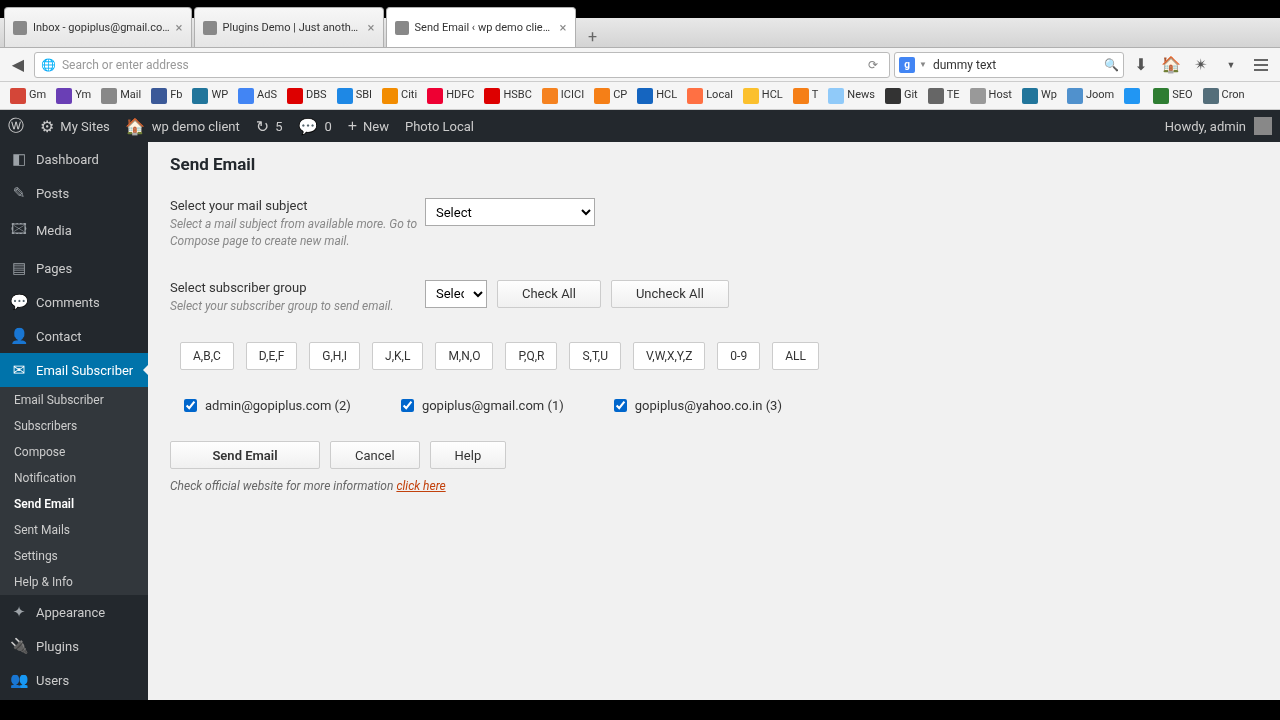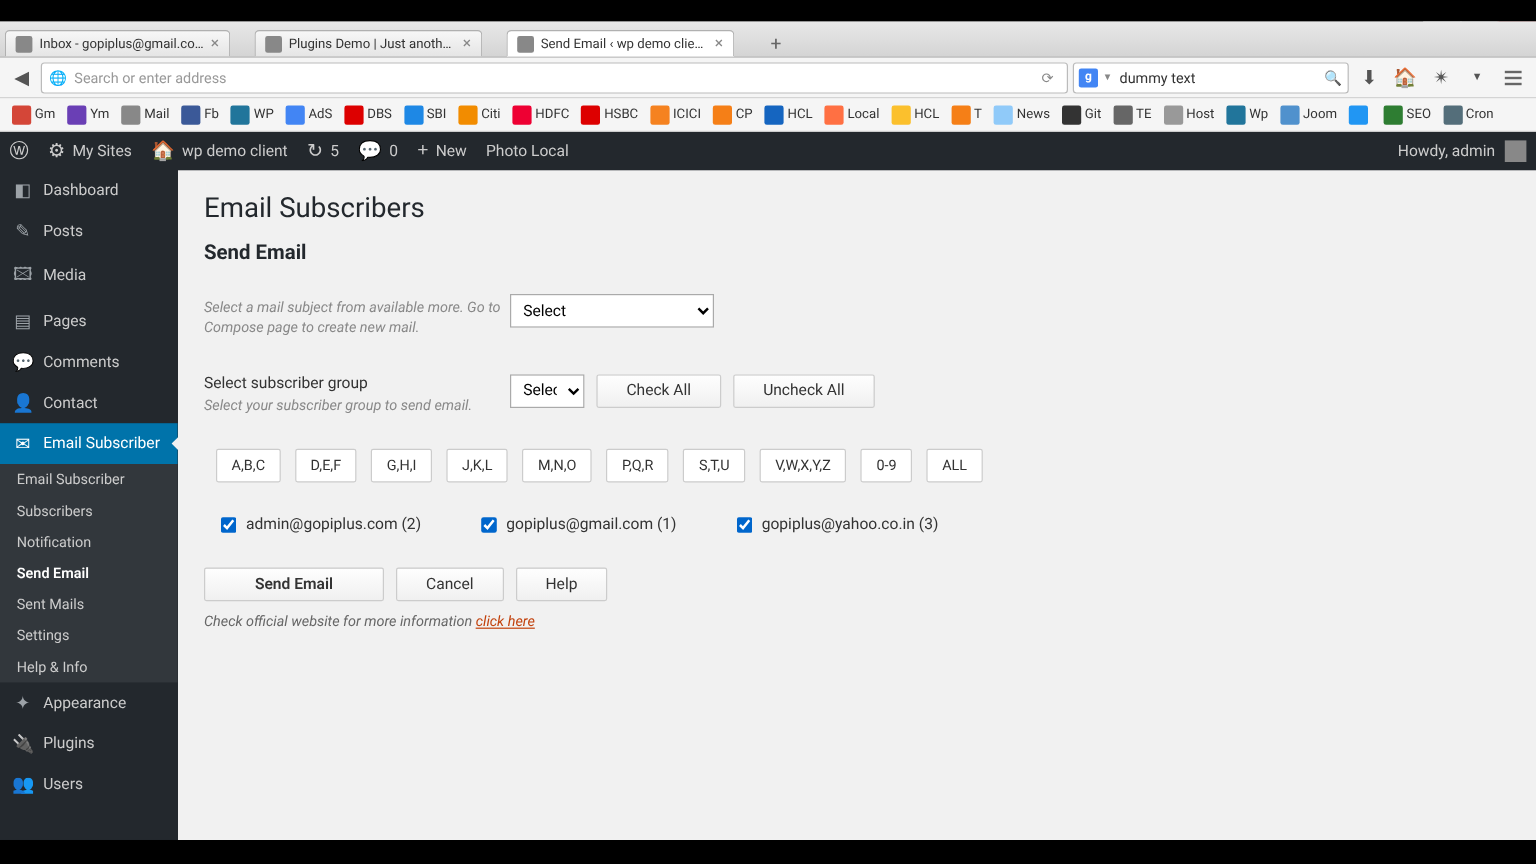--- a/index.html
+++ b/index.html
@@ -4,21 +4,21 @@
 <style>
 *{margin:0;padding:0;box-sizing:border-box;font-family:-apple-system,"Segoe UI",Roboto,Arial,sans-serif}
 body{background:#000;width:1280px;height:720px;overflow:hidden;color:#333}
 
 .window{position:absolute;top:18px;left:0;right:0;bottom:20px;background:#f0f0f0;display:flex;flex-direction:column}
 .winbtns{position:absolute;top:0;right:0;height:24px;display:flex}
 .winbtn{width:32px;height:20px;background:#fff;border:1px solid #888;margin-left:-1px;display:flex;align-items:center;justify-content:center;font-size:10px;color:#333}
 .winbtn.close{background:#c75050;color:#fff}
 
 .tabstrip{height:30px;background:linear-gradient(#e8e8e8,#d4d4d4);display:flex;align-items:flex-end;padding:0 4px;border-bottom:1px solid #b0b0b0;position:relative}
-.tab{height:22px;display:flex;align-items:center;padding:0 8px;margin-right:20px;background:linear-gradient(#f7f7f7,#e5e5e5);border:1px solid #b0b0b0;border-bottom:none;border-radius:4px 4px 0 0;font-size:11px;color:#333;max-width:190px}
+.tab{height:40px;display:flex;align-items:center;padding:0 8px;margin-right:2px;background:linear-gradient(#f7f7f7,#e5e5e5);border:1px solid #b0b0b0;border-bottom:none;border-radius:4px 4px 0 0;font-size:11px;color:#333;max-width:190px}
 .tab.active{background:#fff}
 .tab .favicon{width:14px;height:14px;margin-right:6px;background:#888;border-radius:2px;flex:0 0 14px}
 .tab .label{white-space:nowrap;overflow:hidden;text-overflow:ellipsis;flex:1}
 .tab .x{margin-left:6px;color:#888;font-size:13px}
 .newtab{width:22px;height:22px;display:flex;align-items:center;justify-content:center;font-size:16px;color:#666;margin-left:4px}
 
 .urlbar{height:34px;background:#f5f5f5;display:flex;align-items:center;padding:0 6px;border-bottom:1px solid #ccc;gap:4px}
 .navbtn{width:24px;height:24px;display:flex;align-items:center;justify-content:center;color:#555;border-radius:3px}
 .addr{flex:1;height:26px;border:1px solid #bbb;border-radius:3px;background:#fff;display:flex;align-items:center;padding:0 6px;font-size:12px;color:#999}
 .addr .globe{margin-right:6px;color:#888}
@@ -291,20 +291,21 @@
             <span class="mic">👤</span>
             <span>Contact</span>
           </div>
           <div class="menuitem current">
             <span class="mic">✉</span>
             <span>Email Subscriber</span>
           </div>
           <div class="submenu">
             <div class="subitem">Email Subscriber</div>
             <div class="subitem">Subscribers</div>
+            <div class="subitem">Compose</div>
             <div class="subitem">Notification</div>
             <div class="subitem active">Send Email</div>
             <div class="subitem">Sent Mails</div>
             <div class="subitem">Settings</div>
             <div class="subitem">Help &amp; Info</div>
           </div>
           <div class="menuitem">
             <span class="mic">✦</span>
             <span>Appearance</span>
           </div>
@@ -312,25 +313,25 @@
             <span class="mic">🔌</span>
             <span>Plugins</span>
           </div>
           <div class="menuitem">
             <span class="mic">👥</span>
             <span>Users</span>
           </div>
         </div>
 
       <div class="main">
-        <h1>Email Subscribers</h1>
         <h2>Send Email</h2>
 
         <div class="formrow">
           <div class="formlabel">
+            <div>Select your mail subject</div>
             <div class="hint">Select a mail subject from available more. Go to Compose page to create new mail.</div>
           </div>
           <div class="formctrl">
             <select style="width:170px">
               <option>Select</option>
             </select>
           </div>
         </div>
 
         <div class="formrow" style="margin-bottom:28px">

